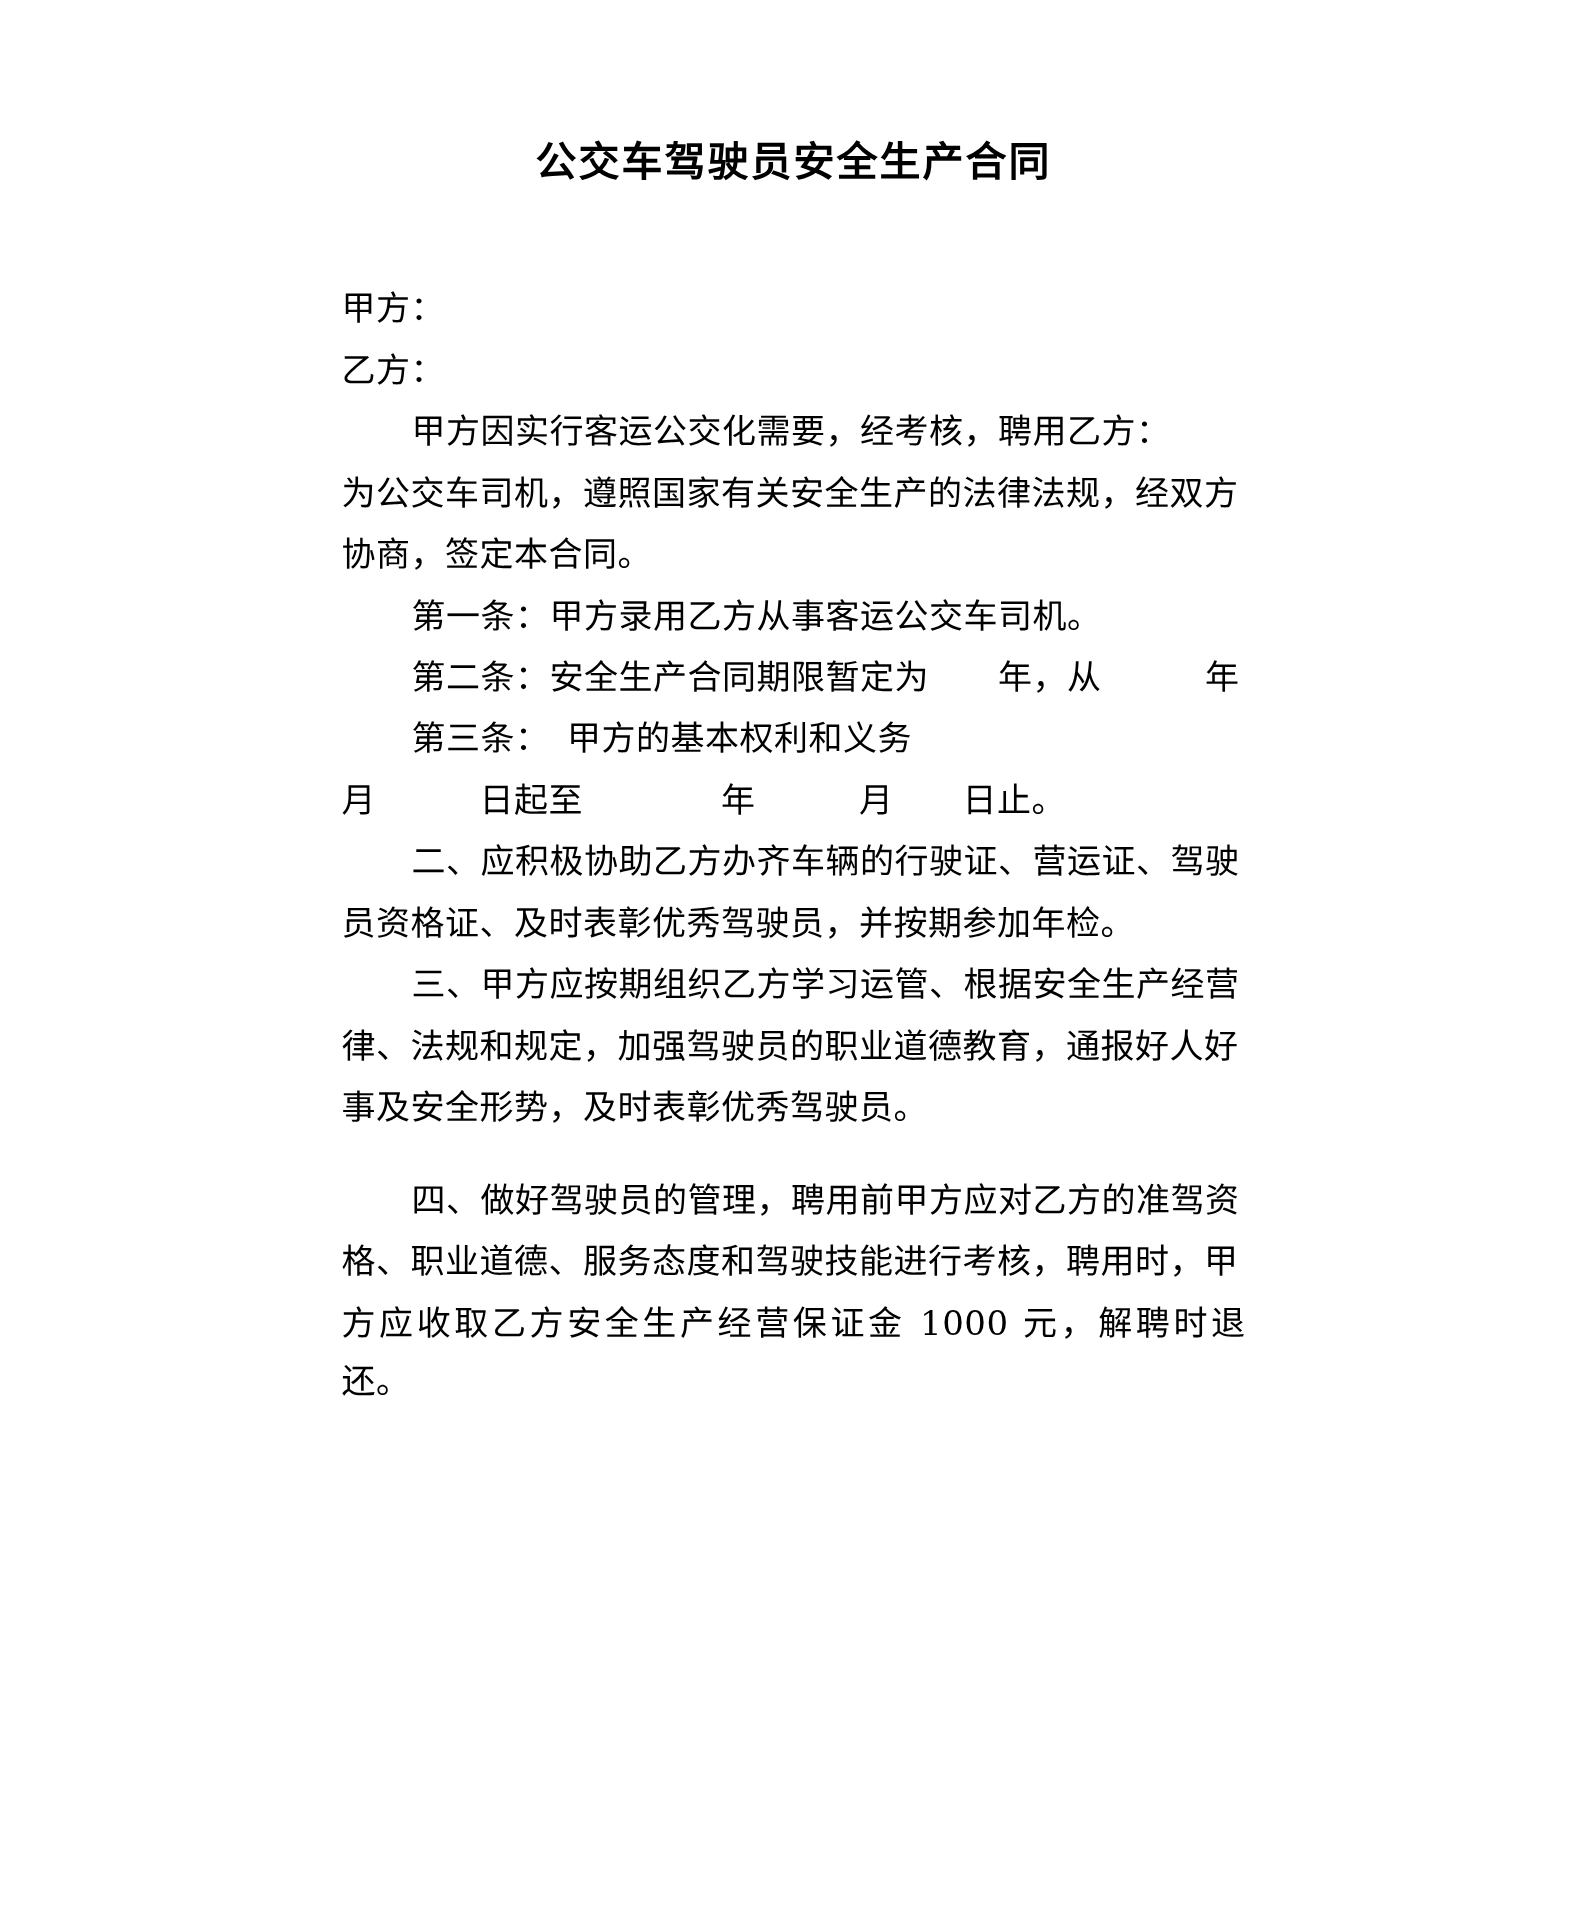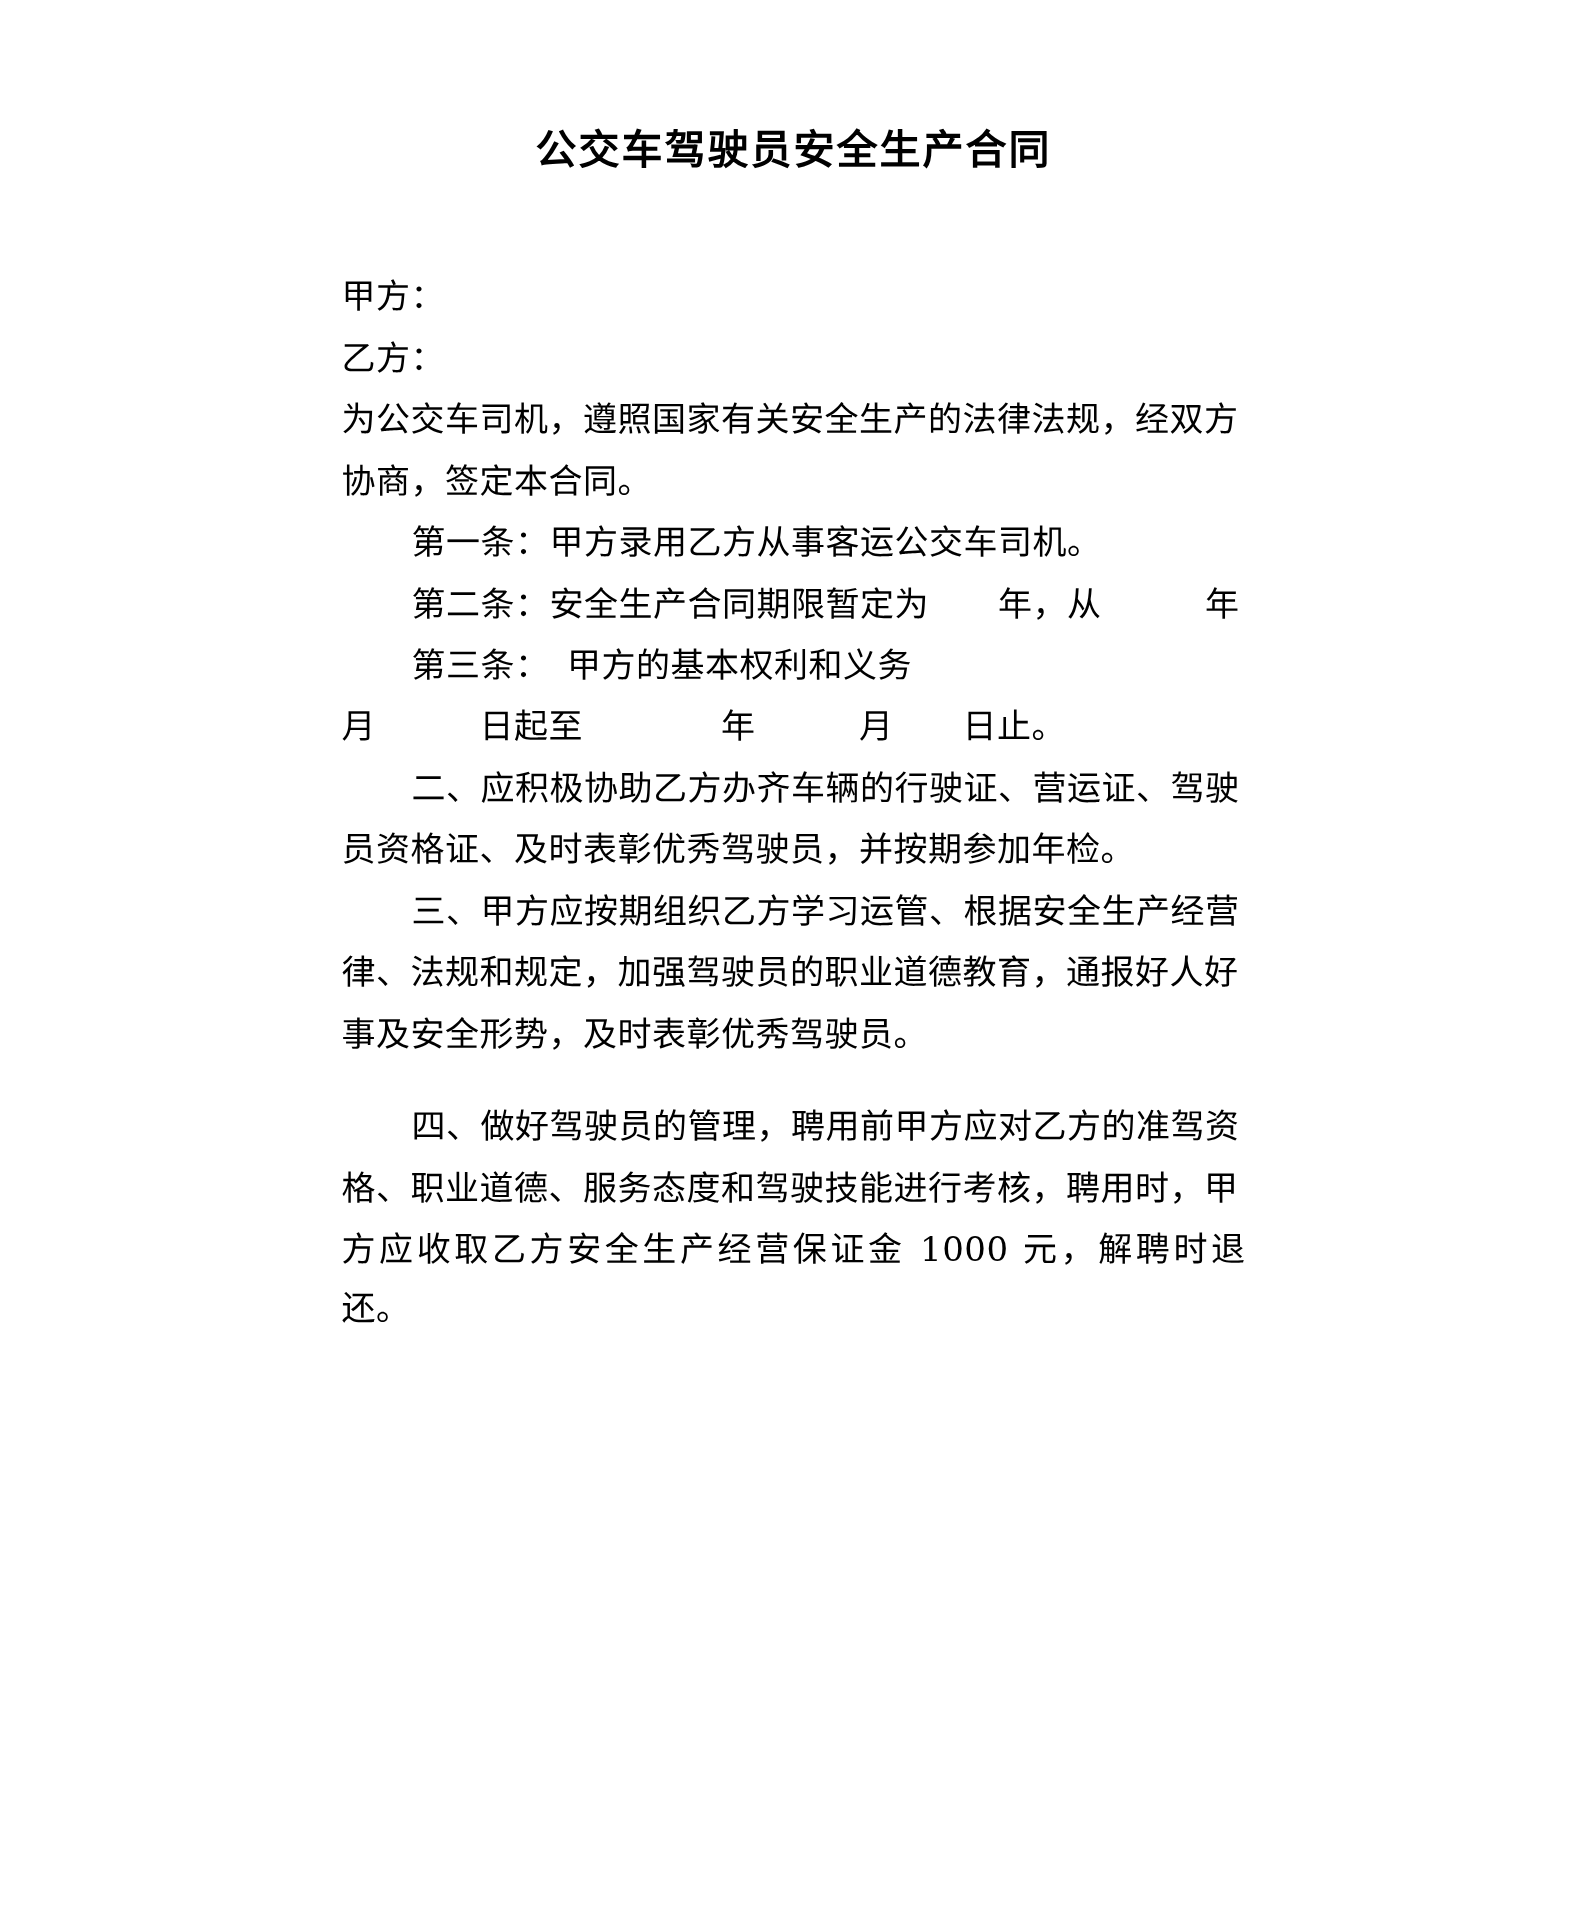--- a/index.html
+++ b/index.html
@@ -7,21 +7,21 @@
     padding: 0;
     background: #ffffff;
   }
   .page {
     width: 1587px;
     min-height: 1919px;
     background: #ffffff;
     margin: 0 auto;
     position: relative;
     box-sizing: border-box;
-    padding: 4px;
+    padding: 16px;
     font-family: "DejaVu Serif", "Liberation Serif", serif;
     color: #000000;
   }
   .doc-title {
     text-align: center;
     font-size: 41px;
     font-weight: bold;
     letter-spacing: 2px;
     margin: 0;
     padding-top: 122px;
@@ -61,20 +61,21 @@
 
   <h1 class="doc-title">公交车驾驶员安全生产合同</h1>
 
   <div class="spacer-after-title"></div>
 
   <div class="body-block">
 
     <p class="para">甲方：</p>
     <p class="para">乙方：</p>
 
+    <p class="para indent">甲方因实行客运公交化需要，经考核，聘用乙方：</p>
     <p class="para">为公交车司机，遵照国家有关安全生产的法律法规，经双方</p>
     <p class="para">协商，签定本合同。</p>
 
     <p class="para indent">第一条：甲方录用乙方从事客运公交车司机。</p>
 
     <p class="para indent">第二条：安全生产合同期限暂定为　　年，从　　　年</p>
     <p class="para indent">第三条：　甲方的基本权利和义务</p>
 
     <p class="para">月　　　日起至　　　　年　　　月　　日止。</p>
 

